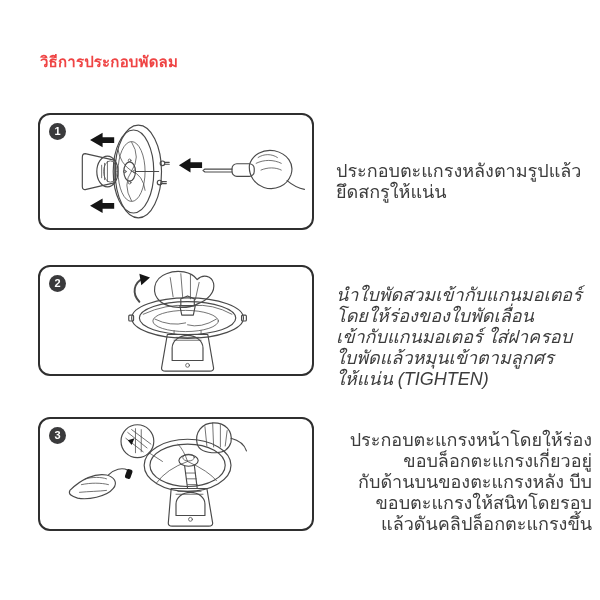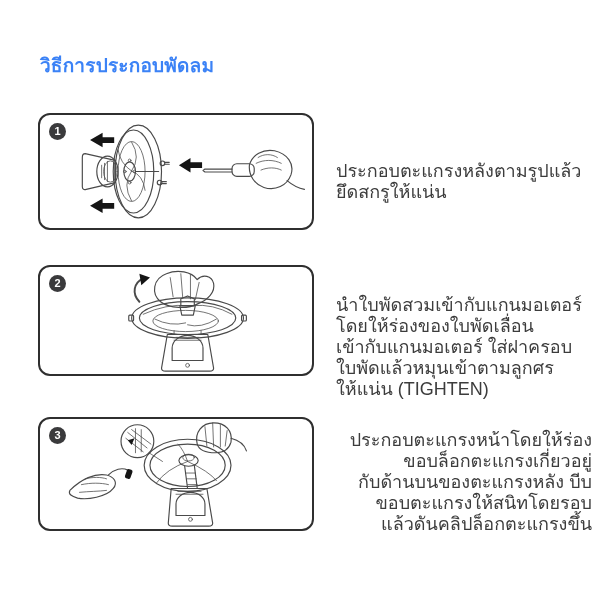--- a/index.html
+++ b/index.html
@@ -2,41 +2,41 @@
 <html><head>
 <meta charset="utf-8">
 <style>
   html,body{margin:0;padding:0;background:#ffffff;}
   .page{
     position:relative;width:600px;height:600px;background:#ffffff;
     font-family:"Liberation Sans","DejaVu Sans",sans-serif;overflow:hidden;
   }
   .page-title{
     position:absolute;left:40px;top:50px;margin:0;
-    font-size:19px;font-weight:bold;color:#3b82f6;letter-spacing:.2px;text-align:right;
+    font-size:15px;font-weight:bold;color:#ef4444;letter-spacing:.2px;text-align:right;
   }
   .figure-box{
     position:absolute;left:38px;width:276px;
     border:2px solid #2f2f2f;border-radius:12px;background:#fff;box-sizing:border-box;
   }
   #box1{top:113px;height:117px;}
   #box2{top:265px;height:111px;}
   #box3{top:417px;height:114px;}
   .badge{
     position:absolute;left:9px;top:8px;width:17px;height:17px;border-radius:50%;
     background:#3a3a3c;color:#ffffff;font-size:11px;font-weight:bold;
     display:flex;align-items:center;justify-content:center;line-height:1;
   }
   .figure-box svg{position:absolute;left:0;top:0;width:100%;height:100%;}
   .step-text{
     position:absolute;left:336px;width:256px;margin:0;
     font-size:18px;line-height:21px;color:#3c3c3c;white-space:pre-line;
   }
   #text1{top:161px;}
-  #text2{top:295px;}
+  #text2{top:285px;font-style:italic;}
   #text3{top:430px;text-align:right;}
   .lineart{stroke:#4a4a4a;fill:none;stroke-width:1.2;stroke-linecap:round;stroke-linejoin:round;}
   .thin{stroke:#4a4a4a;fill:none;stroke-width:.8;stroke-linecap:round;}
   .solid{fill:#151515;stroke:none;}
 </style>
 </head>
 <body>
 
 <div class="page">
 

